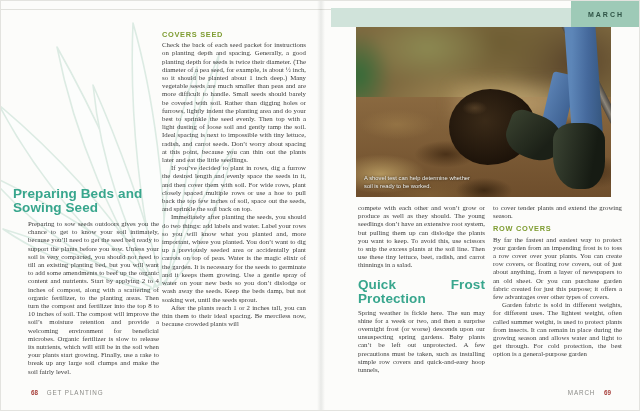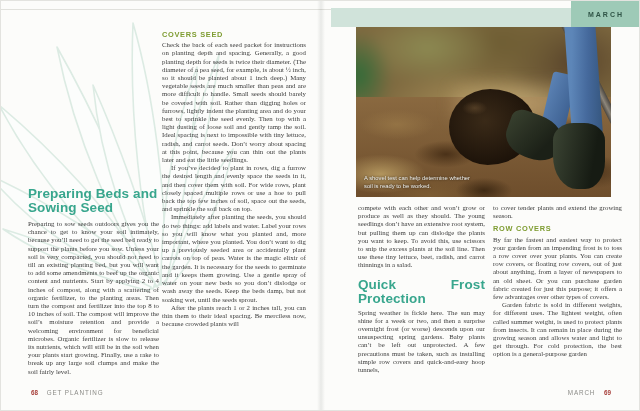--- a/index.html
+++ b/index.html
@@ -73,21 +73,21 @@
   .ph-boot-left{position:absolute;left:150px;top:88px;width:58px;height:44px;
     transform:rotate(20deg);border-radius:24% 56% 52% 48%;
     background:linear-gradient(115deg,#39412f,#1b2017 70%);}
   .ph-boot-right{position:absolute;left:197px;top:96px;width:52px;height:66px;
     border-radius:40% 40% 38% 46% / 26% 26% 42% 50%;
     background:linear-gradient(100deg,#3c4534,#161b13 75%);}
   .ph-caption{position:absolute;left:8px;bottom:7px;width:110px;
     font-family:"Liberation Sans",sans-serif;font-size:5.8px;line-height:7.4px;
     color:#f3f3ef;text-shadow:0 0 2px rgba(0,0,0,0.8);}
   
-  .lp-head{position:absolute;left:27px;top:186px;width:138px;}
+  .lp-head{position:absolute;left:12px;top:186px;width:138px;}
   .lp-intro{position:absolute;left:27px;top:219px;width:131px;}
   .lp-col2{position:absolute;left:161px;top:30px;width:144px;}
   .lp-col2 .h-olive{display:block;margin-bottom:2px;}
   .rp-colA{position:absolute;left:357px;top:203px;width:127px;}
   .rp-colA .h-teal{display:block;margin-top:8px;margin-bottom:3px;}
   .rp-colB{position:absolute;left:492px;top:203px;width:129px;}
   .rp-colB .h-olive{display:block;margin-top:5px;margin-bottom:2px;}
   .folio-left{left:30px;}
   .folio-right{right:28px;text-align:right;}
 </style>

